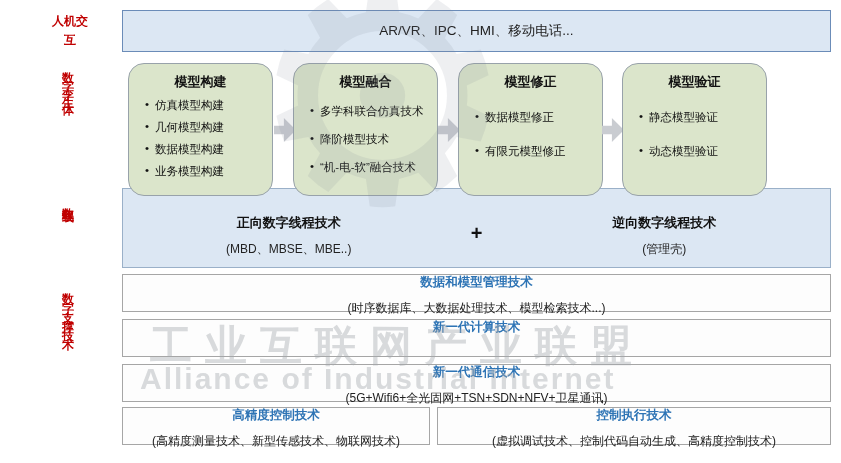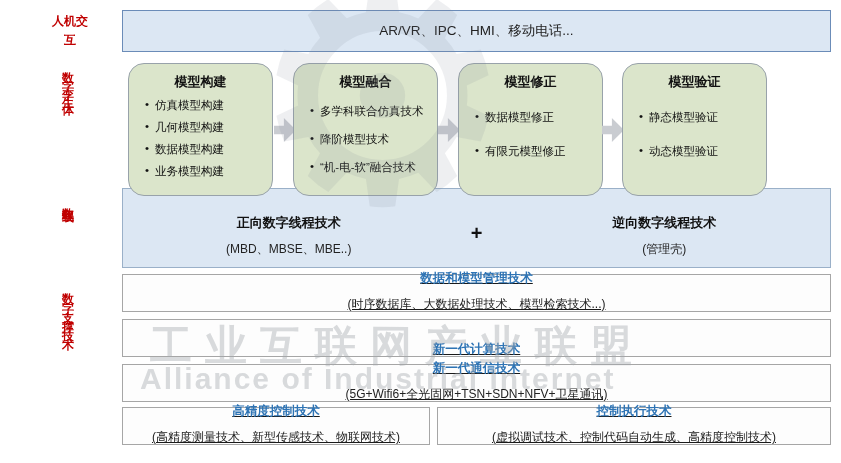--- a/index.html
+++ b/index.html
@@ -38,21 +38,21 @@
   .thread-col{flex:1;display:flex;flex-direction:column;justify-content:flex-end;
               align-items:center;gap:9px;padding-bottom:9px;text-align:center;}
   .thread-title{font-size:13px;font-weight:bold;color:#111;}
   .thread-sub{font-size:12px;color:#222;}
   .thread-plus{width:44px;display:flex;align-items:flex-end;justify-content:center;
                padding-bottom:22px;font-size:20px;font-weight:bold;color:#111;}
 
   
   .bar{position:absolute;left:122px;width:709px;height:38px;box-sizing:border-box;background:#fdfdfd;
        border:1px solid #a6a6a6;display:flex;flex-direction:column;align-items:center;
-       justify-content:flex-end;gap:12px;z-index:2;text-decoration:underline;}
+       justify-content:space-between;gap:12px;z-index:2;}
   .bar1{top:274px;} .bar2{top:319px;} .bar3{top:364px;}
   .bar-title{color:#2e74b5;font-weight:bold;font-size:12.5px;line-height:14px;}
   .bar-sub{color:#222;font-size:12px;line-height:14px;}
   .bottom-left{top:407px;width:308px;}
   .bottom-right{top:407px;left:437px;width:394px;}
 
   
   .wm{position:absolute;z-index:6;pointer-events:none;white-space:nowrap;}
   .wm-gear{left:248px;top:-52px;font-size:300px;color:rgba(125,135,145,0.13);line-height:1;}
   .wm-line1{left:150px;top:318px;font-size:42px;font-weight:bold;letter-spacing:13px;

